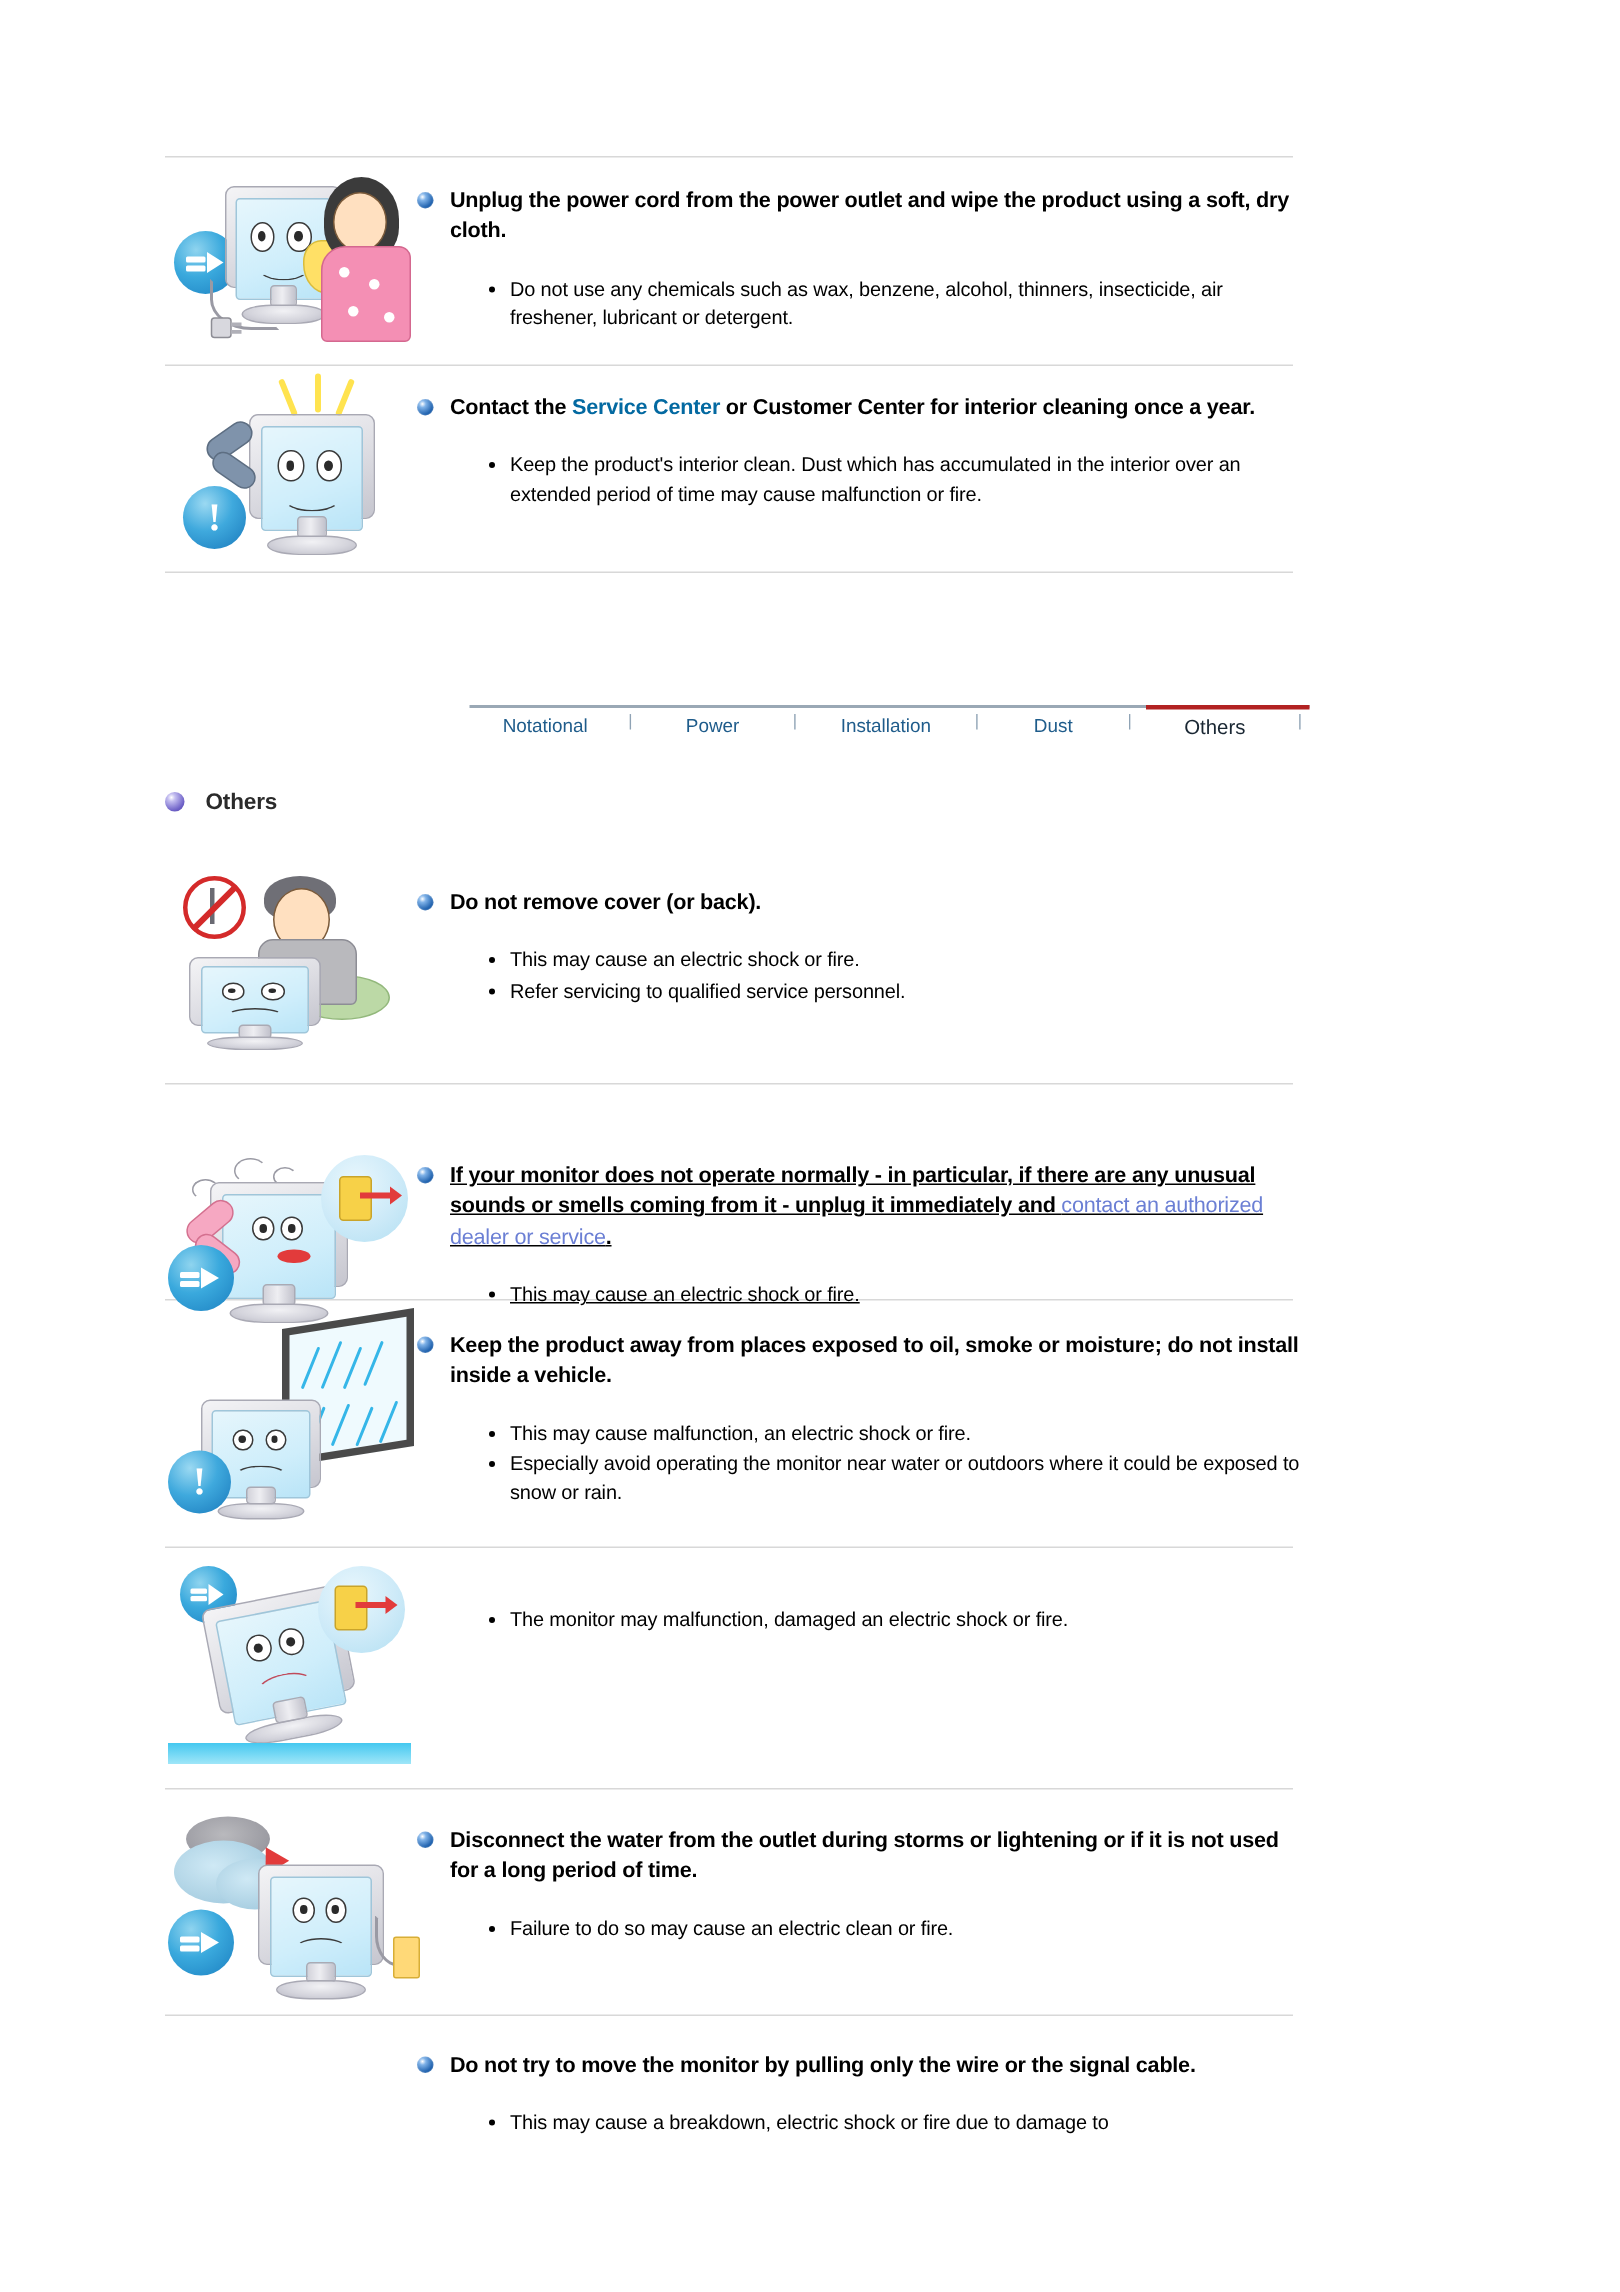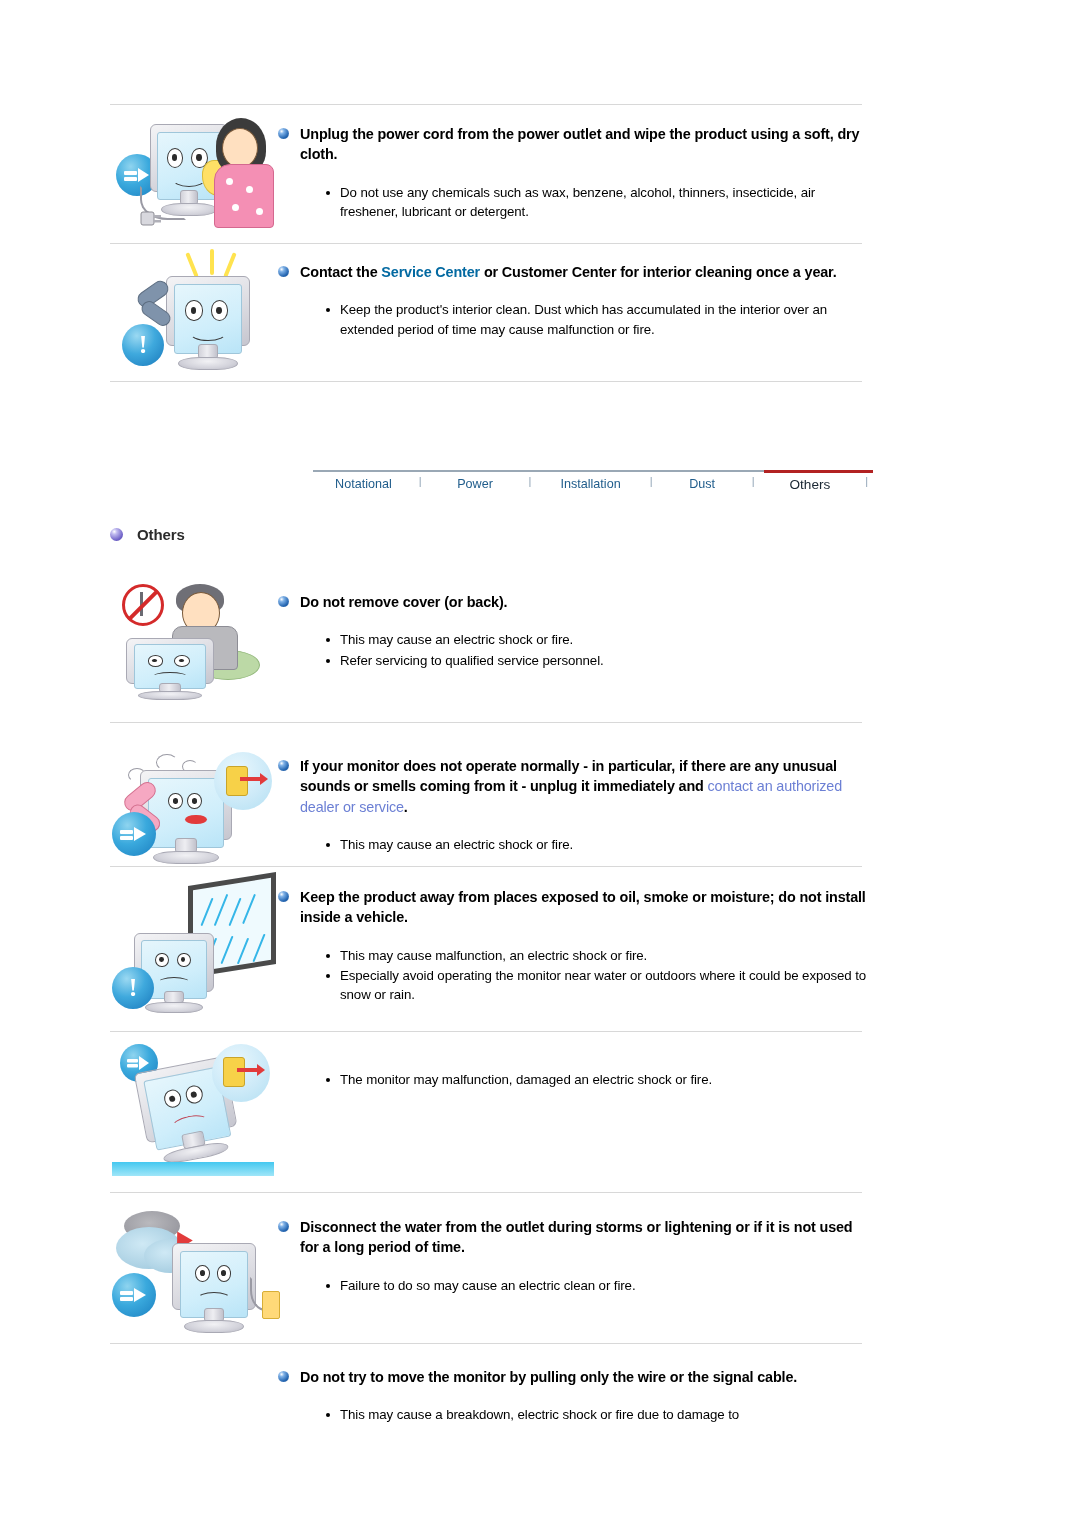--- a/index.html
+++ b/index.html
@@ -590,21 +590,21 @@
         <span class="bullet"></span>
         <span>Do not remove cover (or back).</span>
       </div>
       <ul class="notes">
         <li>This may cause an electric shock or fire.</li>
         <li>Refer servicing to qualified service personnel.</li>
       </ul>
     </div>
   </div>
 
-  <div class="section" style="top:744px;">
+  <div class="section" style="top:762px;text-decoration:underline;">
     <div class="art" style="height:125px;">
       <div class="smoke" style="left:18px; top:24px; width:16px; height:12px;"></div>
       <div class="smoke" style="left:46px; top:10px; width:20px; height:15px;"></div>
       <div class="smoke" style="left:72px; top:16px; width:14px; height:11px;"></div>
       <div class="mon" style="left:30px; top:26px; width:92px; height:94px;">
         <div class="case"></div>
         <div class="screen">
           <div class="eye" style="left:26%; top:20%; width:20%; height:24%;"></div>
           <div class="eye" style="left:52%; top:20%; width:20%; height:24%;"></div>
           <div class="blush" style="left:48%; top:52%; background:#e23b3b;"></div>

